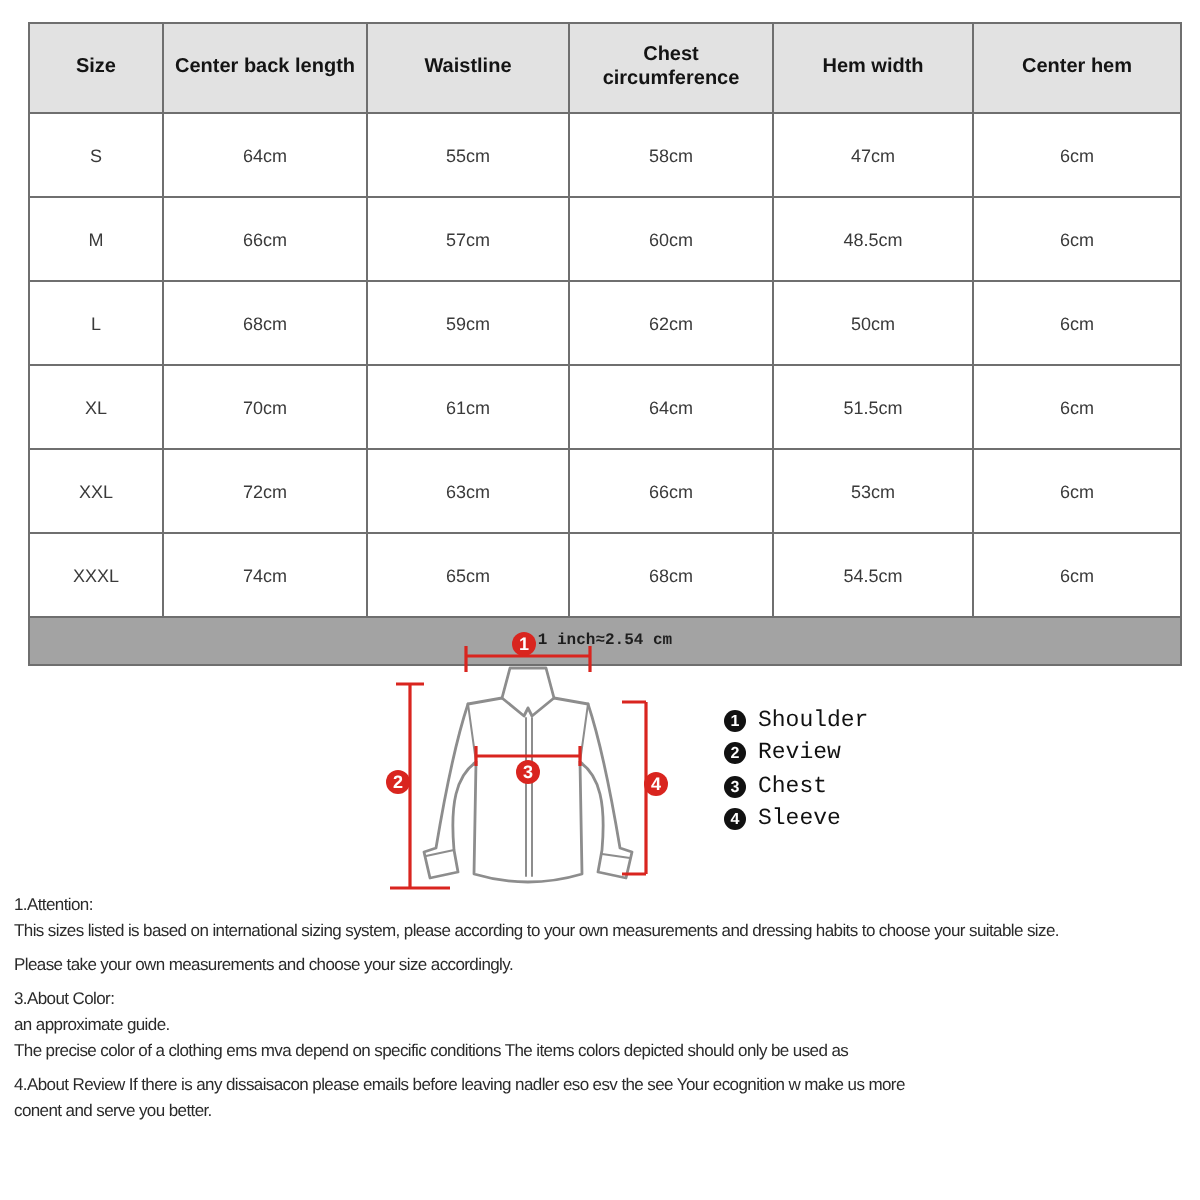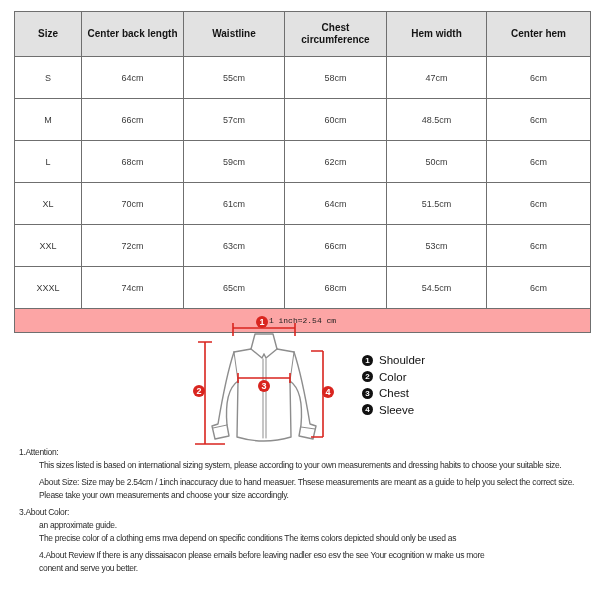--- a/index.html
+++ b/index.html
@@ -38,24 +38,24 @@
     line-height: 12px;
   }
   .size-table tbody td {
     font-size: 9px;
     color: #3a3a3a;
     height: 33px;
     background: #ffffff;
   }
   .size-table .note-row td {
     font-family: "Liberation Mono", monospace;
-    font-weight: normal;
+    font-weight: bold;
     font-size: 8px;
     color: #1e1e1e;
-    background: #fca5a5;
+    background: #a3a3a3;
   }
   .size-table .note-row.first td { height: 15px; }
   .size-table .note-row.second td { height: 17px; }
 
   
   .diagram { position: absolute; left: 0; top: 295px; width: 600px; height: 155px; }
   .shirt-svg { position: absolute; left: 188px; top: 7px; width: 160px; height: 150px; }
   .legend {
     position: absolute; left: 362px; top: 57px;
   }
@@ -64,32 +64,32 @@
     height: 16.5px;
   }
   .legend-num {
     display: inline-flex; align-items: center; justify-content: center;
     width: 11px; height: 11px; border-radius: 50%;
     background: #111111; color: #ffffff;
     font-size: 8px; font-weight: bold;
     margin-right: 6px; flex: 0 0 auto;
   }
   .legend-label {
-    font-size: 11.5px; color: #111111; white-space: nowrap;
+    font-size: 11.5px; color: #111111; white-space: nowrap; font-family: Liberation Mono, monospace;
   }
 
   
   .notes {
     position: absolute; left: 7px; top: 446px; width: 590px;
     font-size: 8.5px; letter-spacing: -0.3px;
     color: #2b2b2b; line-height: 13px;
   }
   .note-section { margin: 0 0 4px 0; }
-  .note-heading { white-space: nowrap; margin-left: 12px; }
-  .note-line { white-space: nowrap; margin-left: 32px; }
+  .note-heading { white-space: nowrap; }
+  .note-line { white-space: nowrap; }
 </style>
 </head>
 <body>
 
 <div class="page">
 
   <table class="size-table">
     <colgroup>
       <col style="width:67px">
         <col style="width:102px">
@@ -204,40 +204,39 @@
       </g>
     </svg>
 
     <div class="legend">
       <div class="legend-row">
         <span class="legend-num">1</span>
         <span class="legend-label">Shoulder</span>
       </div>
       <div class="legend-row">
         <span class="legend-num">2</span>
-        <span class="legend-label">Color</span>
+        <span class="legend-label">Review</span>
       </div>
       <div class="legend-row">
         <span class="legend-num">3</span>
         <span class="legend-label">Chest</span>
       </div>
       <div class="legend-row">
         <span class="legend-num">4</span>
         <span class="legend-label">Sleeve</span>
       </div>
     </div>
   </div>
 
   <div class="notes">
     <div class="note-section">
       <div class="note-heading">1.Attention:</div>
       <div class="note-line">This sizes listed is based on international sizing system, please according to your own measurements and dressing habits to choose your suitable size.</div>
     </div>
     <div class="note-section">
-      <div class="note-line">About Size: Size may be 2.54cm / 1inch inaccuracy due to hand measuer. Thsese measurements are meant as a guide to help you select the correct size.</div>
       <div class="note-line">Please take your own measurements and choose your size accordingly.</div>
     </div>
     <div class="note-section">
       <div class="note-heading">3.About Color:</div>
       <div class="note-line">an approximate guide.</div>
       <div class="note-line">The precise color of a clothing ems mva depend on specific conditions The items colors depicted should only be used as</div>
     </div>
     <div class="note-section">
       <div class="note-heading"></div>
       <div class="note-line">4.About Review If there is any dissaisacon please emails before leaving nadler eso esv the see Your ecognition w make us more</div>

